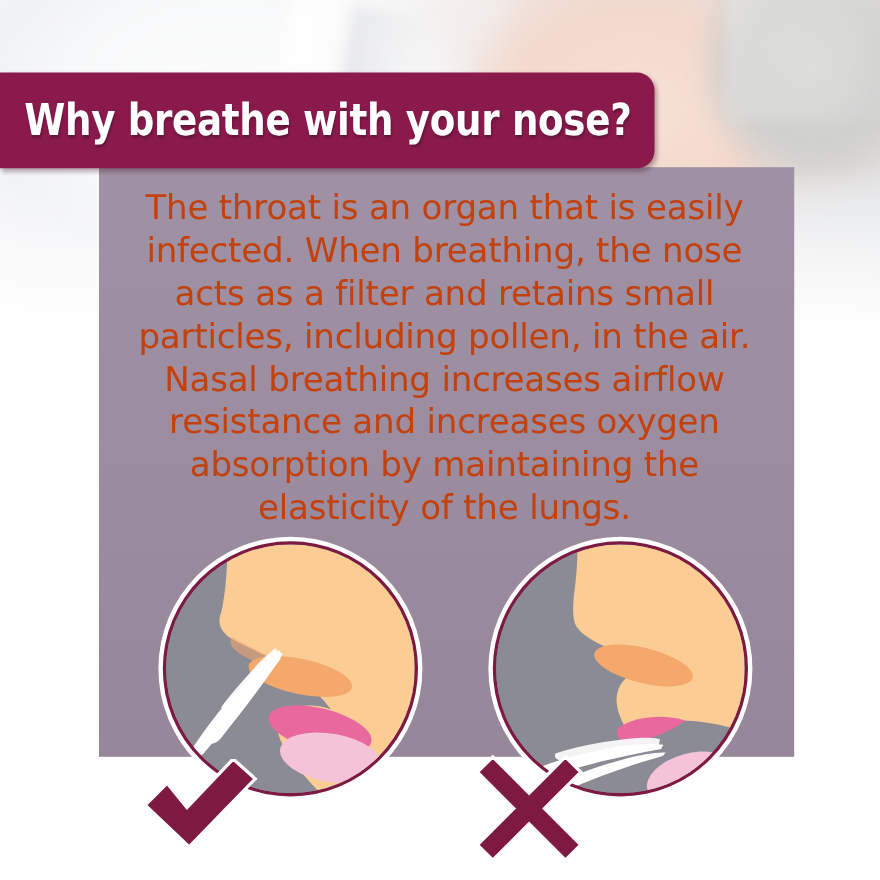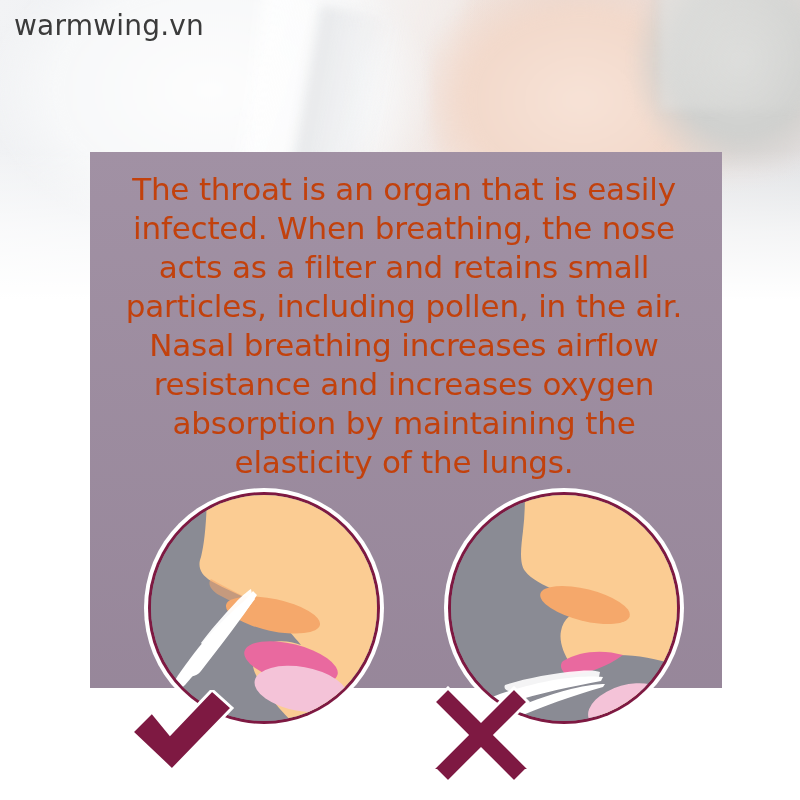--- a/index.html
+++ b/index.html
@@ -140,26 +140,28 @@
     <div class="photo-base"></div>
     <div class="photo-pillow"></div>
     <div class="photo-fold-a"></div>
     <div class="photo-fold-b"></div>
     <div class="photo-skin"></div>
     <div class="photo-hair"></div>
     <div class="photo-hair2"></div>
     <div class="photo-shadow"></div>
   </div>
 
-  <div class="watermark">warmwing.vn</div>
 
   <div class="panel">
     <div class="panel-sheen"></div>
   </div>
 
+  <div class="title-bar">
+    <div class="title-text">Why breathe with your nose?</div>
+  </div>
 
   <div class="body-text">The throat is an organ that is easily infected. When breathing, the nose acts as a filter and retains small particles, including pollen, in the air. Nasal breathing increases airflow resistance and increases oxygen absorption by maintaining the elasticity of the lungs.</div>
 
   <div class="circle-wrap left">
     <div class="ring-outer"></div>
     <div class="ring-mid"></div>
     <div class="disc">
       <svg width="226" height="226" viewBox="0 0 226 226">
 
         <rect x="0" y="0" width="226" height="226" fill="#8a8b94"></rect>

